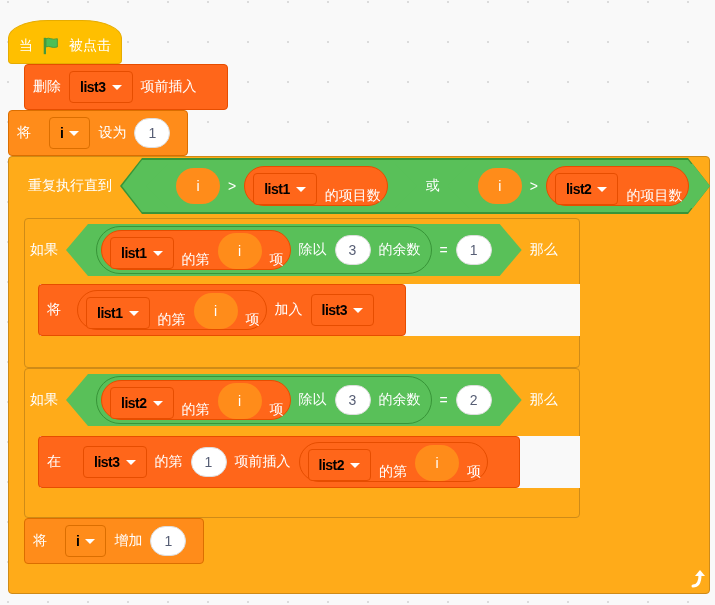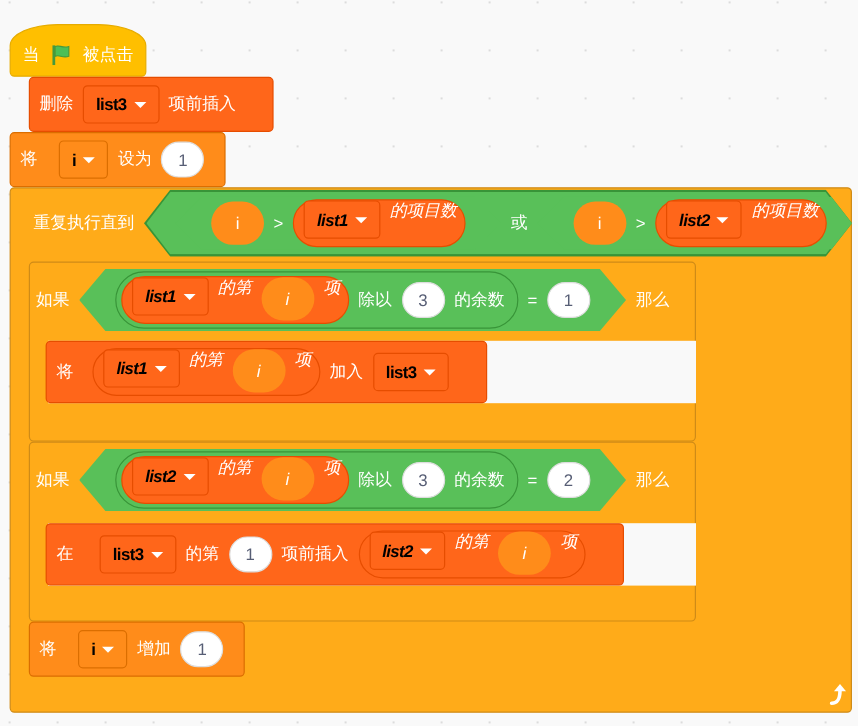--- a/index.html
+++ b/index.html
@@ -39,22 +39,22 @@
     min-width:36px; height:30px; border-radius:15px;
     background:#fff; color:#575e75; font-size:14px; padding:0 10px; box-sizing:border-box;
     border:1px solid #ddd;
   }
   .var-rep {
     display:inline-flex; align-items:center; justify-content:center;
     min-width:44px; height:36px; border-radius:18px; background:#ff8c1a;
     color:#fff; font-size:14px; padding:0 12px; box-sizing:border-box;
   }
   .rep-list {
-    display:inline-flex; align-items:flex-start; gap:8px; height:40px; border-radius:20px;
-    background:#ff661a; border:1px solid #e64d00; padding:0 6px 0 8px; box-sizing:border-box;font-style:italic;
+    display:inline-flex; align-items:flex-end; gap:8px; height:40px; border-radius:20px;
+    background:#ff661a; border:1px solid #e64d00; padding:0 6px 0 8px; box-sizing:border-box;
   }
   .rep-op {
     display:inline-flex; align-items:center; gap:8px; height:48px; border-radius:24px;
     background:#59c059; border:1px solid #389438; padding:0 10px 0 4px; box-sizing:border-box;
   }
   .hex {
     display:inline-flex; align-items:center; gap:8px; height:48px; padding:0 30px;
     box-sizing:border-box; position:relative; background:#59c059;
     clip-path: polygon(22px 0, calc(100% - 22px) 0, 100% 50%, calc(100% - 22px) 100%, 22px 100%, 0 50%);
   }

